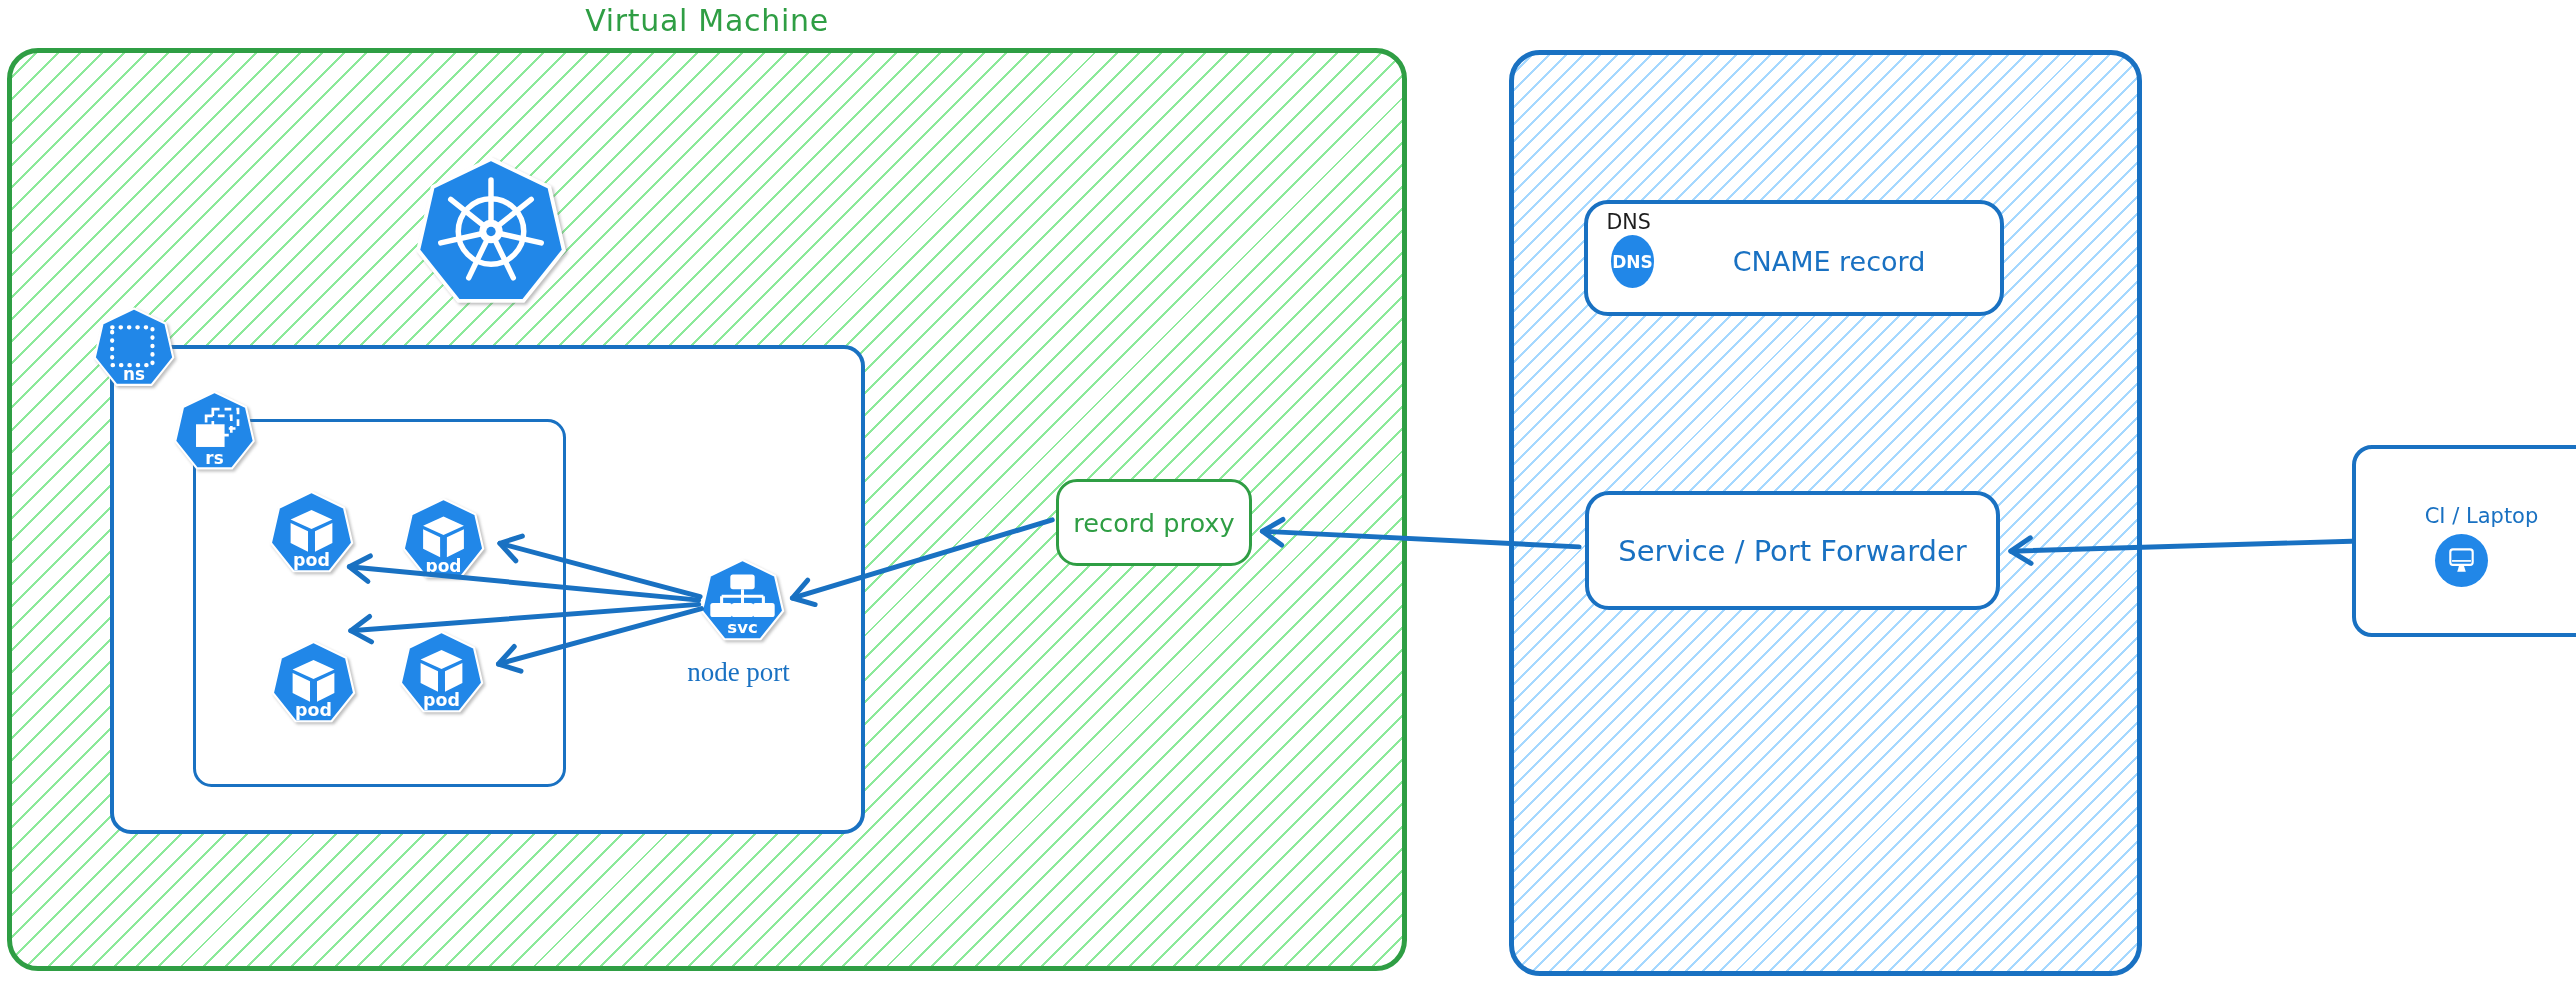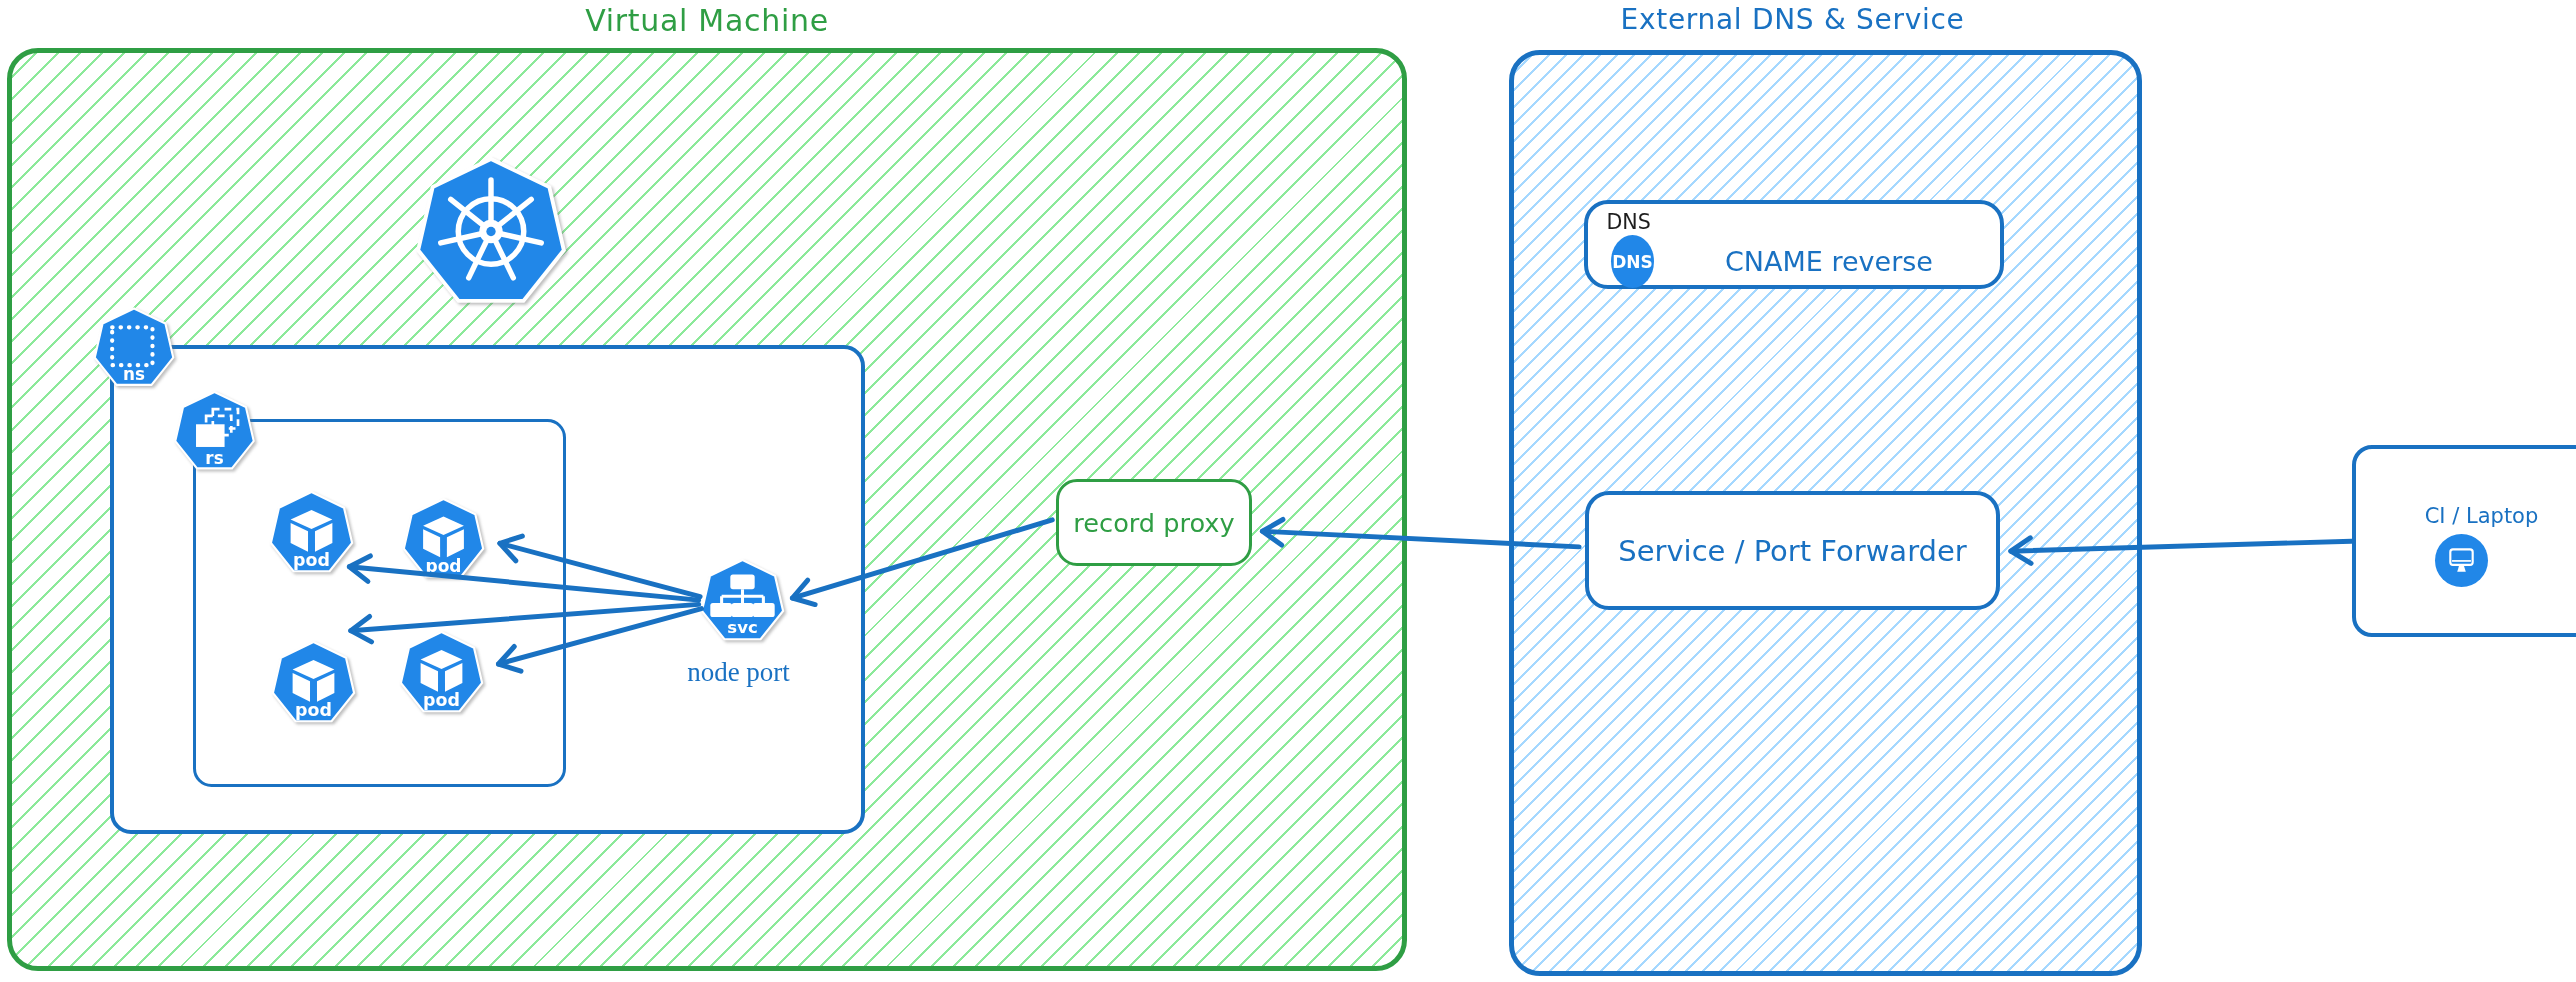--- a/index.html
+++ b/index.html
@@ -123,28 +123,27 @@
     <rect x="62" y="53" width="25" height="16" rx="3" fill="#ffffff"></rect>
     <text x="50" y="87" font-size="19" text-anchor="middle">svc</text>
   </svg>
 
   <div class="caption blue-text" style="left:632px;top:657px;width:213px;font-size:27px;font-family:Liberation Serif, serif;">node port</div>
 
   <div class="abs wbox-green center-label" style="left:1056px;top:479px;width:196px;height:87px;">
     <span class="green-text" style="font-size:25.6px;white-space:nowrap;">record proxy</span>
   </div>
 
-  <div class="group-title blue-text" style="left:1473px;top:2.8px;width:639px;font-size:28px;">External DNS &amp; Service</div>
 
   <div class="abs hatch-blue" style="left:1509px;top:50px;width:633px;height:926px;"></div>
 
-  <div class="abs wbox-blue" style="left:1584px;top:200px;width:420px;height:89px;">
+  <div class="abs wbox-blue" style="left:1584px;top:200px;width:420px;height:116px;">
     <div class="abs black-text" style="left:18.5px;top:5.7px;font-size:20.6px;font-weight:500;">DNS</div>
     <div class="dns-badge abs" style="left:23px;top:31px;width:43px;height:53px;">DNS</div>
-    <div class="abs blue-text center-label" style="left:92px;top:31px;width:298px;height:53px;font-size:27px;">CNAME reverse</div>
+    <div class="abs blue-text center-label" style="left:92px;top:31px;width:298px;height:53px;font-size:27px;">CNAME record</div>
   </div>
 
   <div class="abs wbox-blue center-label" style="left:1585px;top:491px;width:415px;height:119px;">
     <span class="blue-text" style="font-size:29px;white-space:nowrap;">Service / Port Forwarder</span>
   </div>
 
   <div class="abs wbox-blue" style="left:2352px;top:445px;width:259px;height:192px;border-radius:20px;">
     <div class="abs blue-text" style="left:0;top:55px;width:100%;text-align:center;font-size:21px;white-space:nowrap;">CI / Laptop</div>
     <div class="ci-badge abs" style="left:79px;top:85px;width:53px;height:53px;">
       <svg width="43" height="43" viewBox="0 0 100 100">

